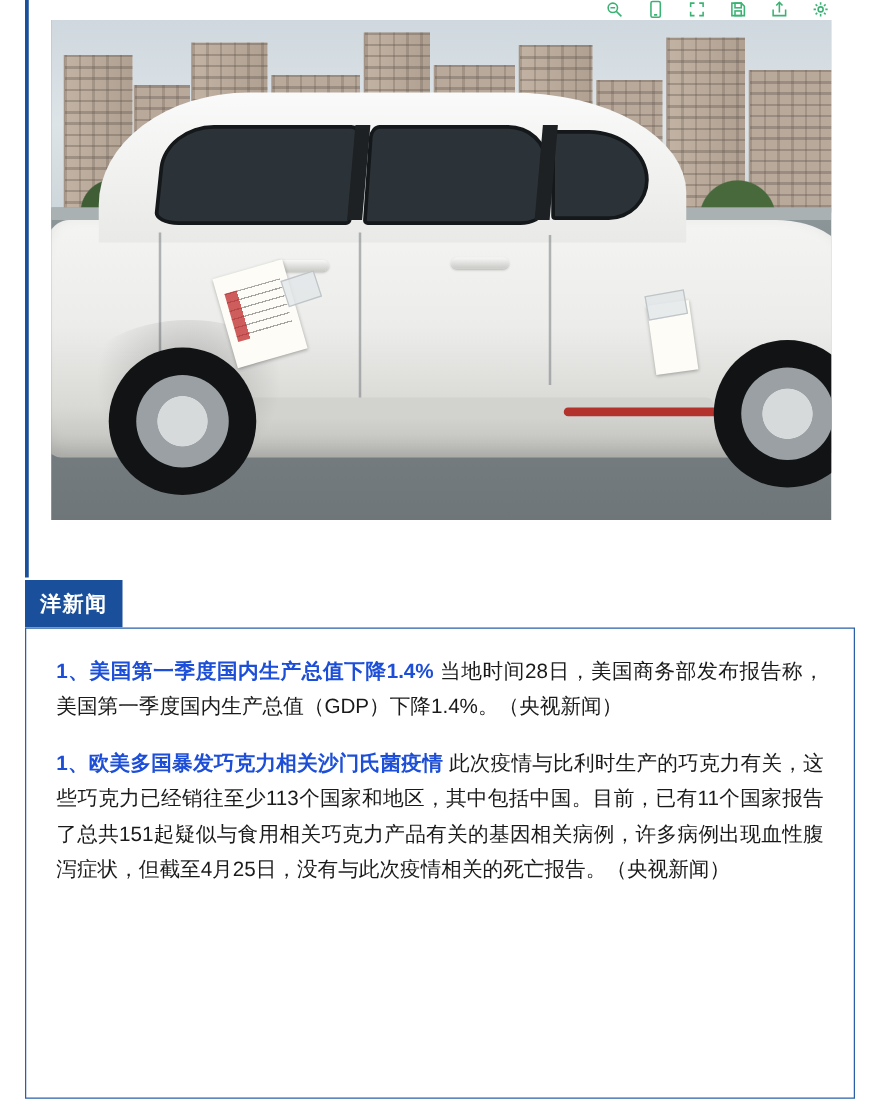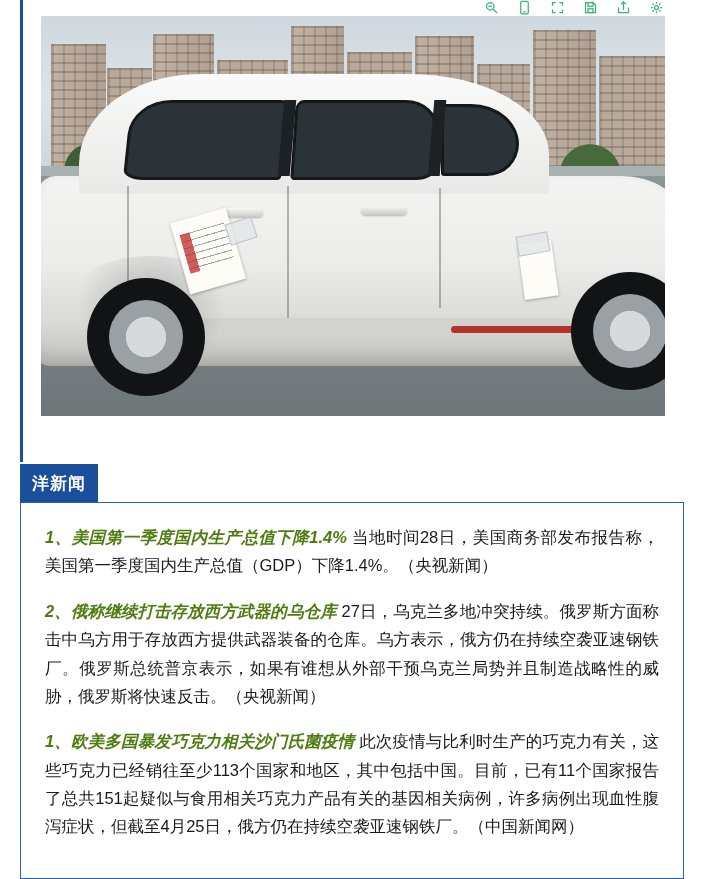--- a/index.html
+++ b/index.html
@@ -264,23 +264,22 @@
   }
   .item p {
     margin: 0;
     font-size: 16.5px;
     line-height: 1.72;
     color: #1a1a1a;
     text-align: justify;
     text-justify: inter-ideograph;
   }
   .item .lead {
-    color: #4d7c0f;
+    color: #1d4ed8;
     font-weight: bold;
-    font-style: italic;
   }
 </style>
 </head>
 <body>
 
 <div class="page">
 
   <div class="left-rule"></div>
 
   <div class="toolbar">
@@ -405,24 +404,21 @@
 
   <div class="section-label">洋新闻</div>
 
   <div class="news-card">
     <div class="news-inner">
 
       <div class="item">
         <p><span class="lead">1、美国第一季度国内生产总值下降1.4%</span><span> 当地时间28日，美国商务部发布报告称，美国第一季度国内生产总值（GDP）下降1.4%。（央视新闻）</span></p>
       </div>
 
+
       <div class="item">
-        <p><span class="lead">2、俄称继续打击存放西方武器的乌仓库</span><span> 27日，乌克兰多地冲突持续。俄罗斯方面称击中乌方用于存放西方提供武器装备的仓库。乌方表示，俄方仍在持续空袭亚速钢铁厂。俄罗斯总统普京表示，如果有谁想从外部干预乌克兰局势并且制造战略性的威胁，俄罗斯将快速反击。（央视新闻）</span></p>
-      </div>
-
-      <div class="item">
-        <p><span class="lead">1、欧美多国暴发巧克力相关沙门氏菌疫情</span><span> 此次疫情与比利时生产的巧克力有关，这些巧克力已经销往至少113个国家和地区，其中包括中国。目前，已有11个国家报告了总共151起疑似与食用相关巧克力产品有关的基因相关病例，许多病例出现血性腹泻症状，但截至4月25日，俄方仍在持续空袭亚速钢铁厂。（中国新闻网）</span></p>
+        <p><span class="lead">1、欧美多国暴发巧克力相关沙门氏菌疫情</span><span> 此次疫情与比利时生产的巧克力有关，这些巧克力已经销往至少113个国家和地区，其中包括中国。目前，已有11个国家报告了总共151起疑似与食用相关巧克力产品有关的基因相关病例，许多病例出现血性腹泻症状，但截至4月25日，没有与此次疫情相关的死亡报告。（央视新闻）</span></p>
       </div>
 
     </div>
   </div>
 
 </div>
 
 </body></html>

